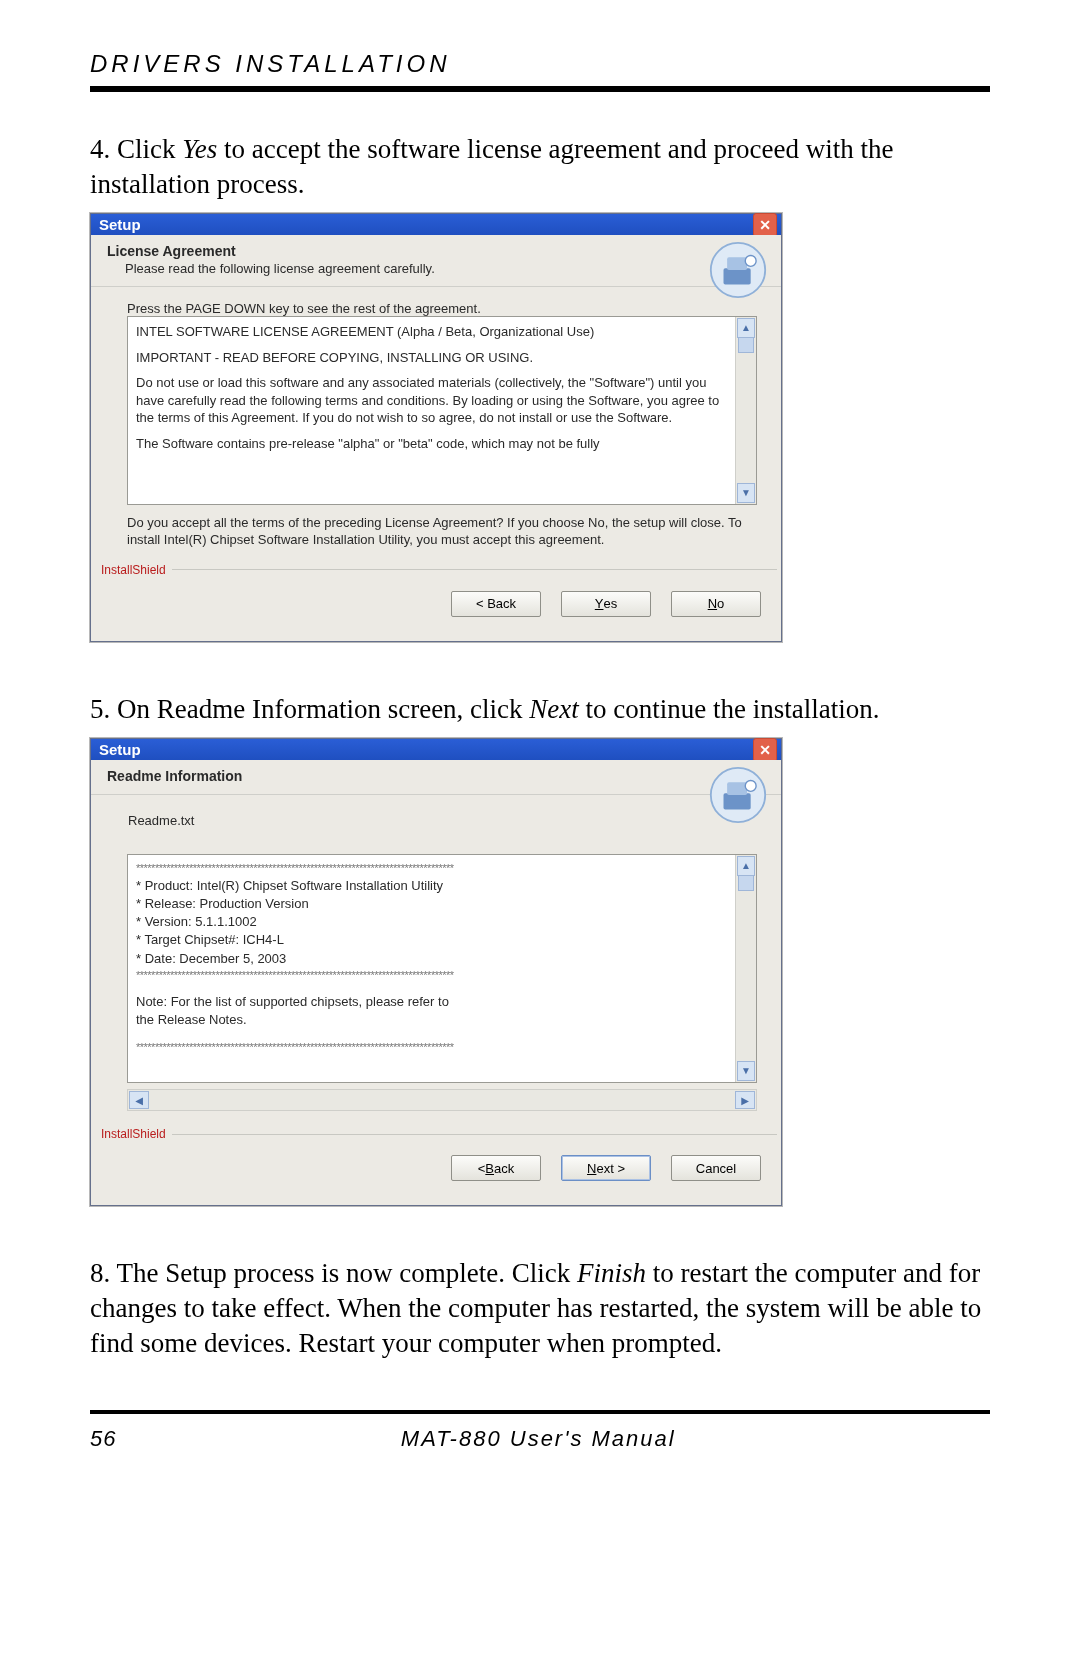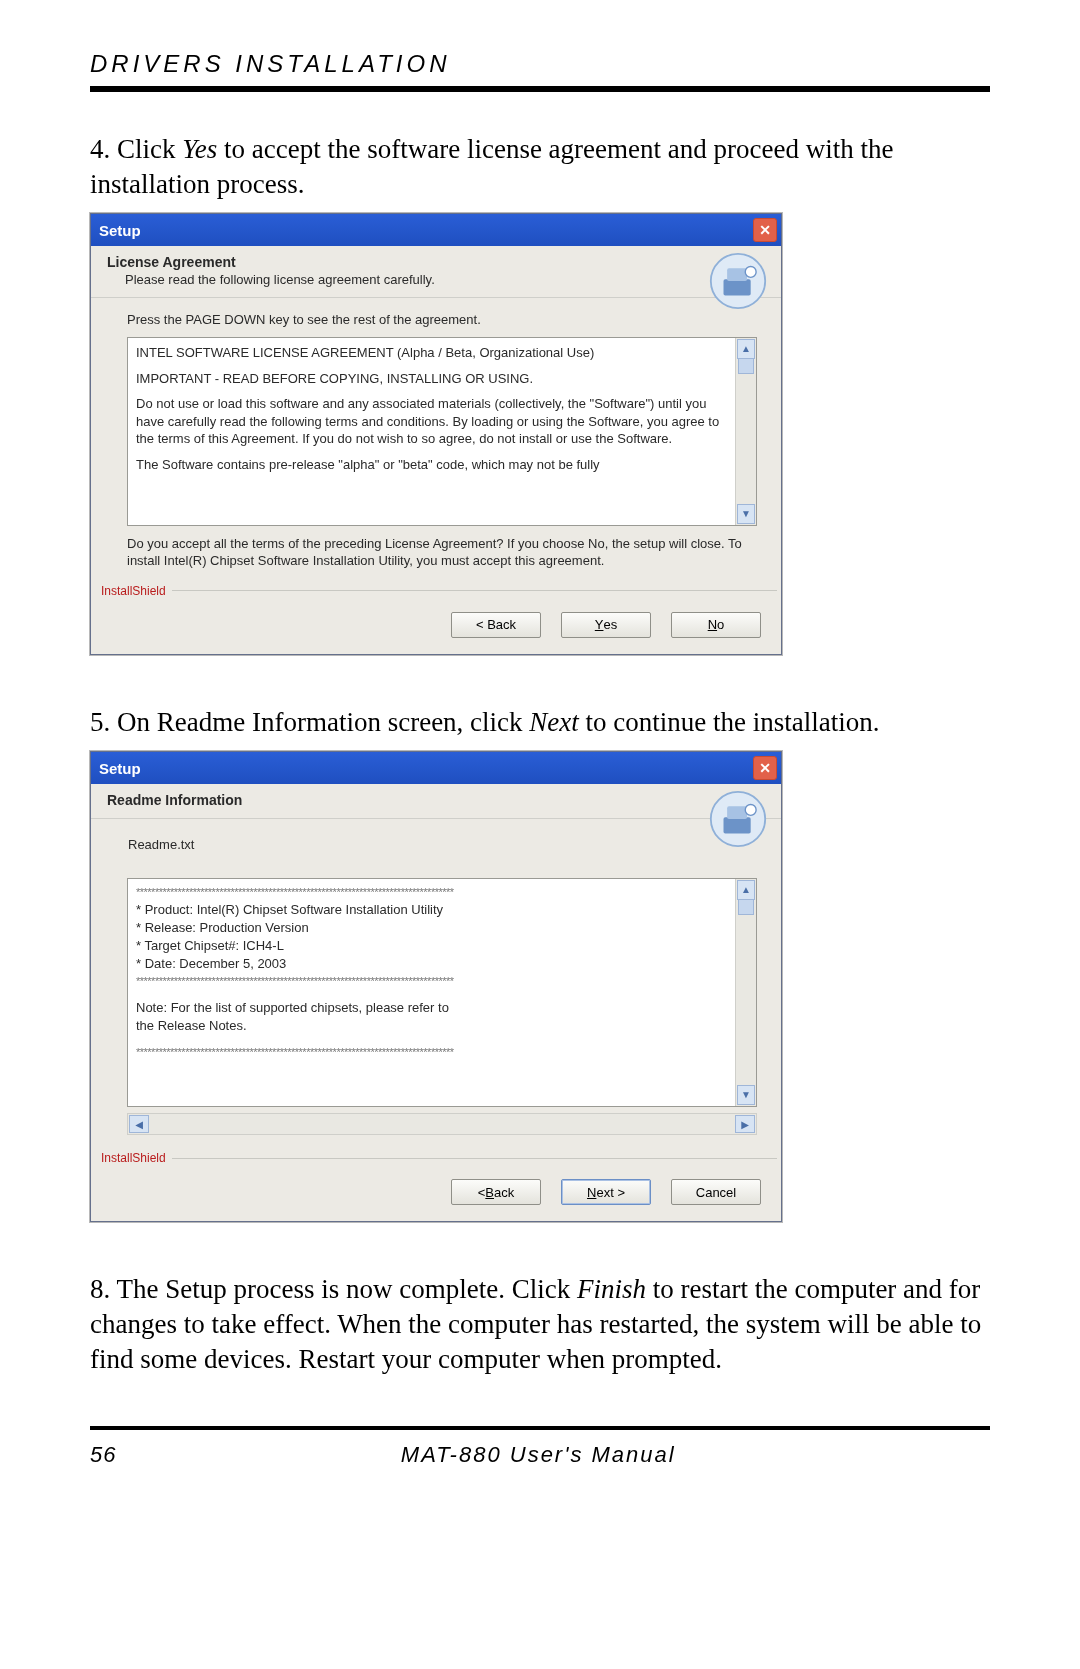--- a/index.html
+++ b/index.html
@@ -55,21 +55,21 @@
     color: #2a2a2a;
     margin: 10px 0 50px 0;
     box-shadow: 0 0 0 1px #b8b8b8;
   }
   .titlebar {
     background: linear-gradient(#2a5ed6, #1f4fc0);
     color: #fff;
     display: flex;
     align-items: center;
     justify-content: space-between;
-    height: 32px;
+    height: 21px;
     padding: 0 4px 0 8px;
     font-size: 15px;
     font-weight: bold;
   }
   .closebox {
     width: 22px;
     height: 22px;
     background: #e2614a;
     border: 1px solid #c94a33;
     border-radius: 3px;
@@ -101,21 +101,21 @@
     top: 6px;
     width: 58px;
     height: 58px;
   }
   .wizard-icon svg { width: 58px; height: 58px; }
   .wizard-body {
     padding: 14px 24px 8px 36px;
     font-size: 13px;
     background: #eceae4;
   }
-  .hint-line { margin-bottom: 10px; }
+  .hint-line { }
 
   .scrollbox {
     position: relative;
     border: 1px solid #9a9a94;
     background: #fff;
     height: 175px;
     padding: 6px 26px 6px 8px;
     font-size: 13px;
     line-height: 1.35;
     overflow: hidden;
@@ -207,21 +207,21 @@
   }
   .brand-row .line {
     flex: 1;
     border-top: 1px solid #c8c8c2;
     margin-left: 6px;
   }
   .button-row {
     display: flex;
     justify-content: flex-end;
     gap: 20px;
-    padding: 10px 20px 16px 20px;
+    padding: 10px 20px 24px 20px;
     background: #eceae4;
   }
   .btn {
     min-width: 90px;
     height: 26px;
     border: 1px solid #8f8f88;
     background: linear-gradient(#fcfcfa, #e4e3dc);
     font-size: 13px;
     font-family: Tahoma, Arial, sans-serif;
     border-radius: 2px;
@@ -321,20 +321,21 @@
           <circle cx="46" cy="22" r="6" fill="#fff" stroke="#6c93c8" stroke-width="1.5"></circle>
         </svg>
       </div>
     </div>
     <div class="wizard-body">
       <div class="label-readme">Readme.txt</div>
       <div class="scrollbox2">
         <div class="divline">************************************************************************************</div>
         <div>*  Product: Intel(R) Chipset Software Installation Utility</div>
         <div>*  Release: Production Version</div>
+        <div>*  Version: 5.1.1.1002</div>
         <div>*  Target Chipset#: ICH4-L</div>
         <div>*  Date: December 5, 2003</div>
         <div class="divline">************************************************************************************</div>
         <div style="height:10px"></div>
         <div>Note: For the list of supported chipsets, please refer to</div>
         <div>          the Release Notes.</div>
         <div style="height:10px"></div>
         <div class="divline">************************************************************************************</div>
         <div class="vscroll">
           <div class="arrow">▲</div>

